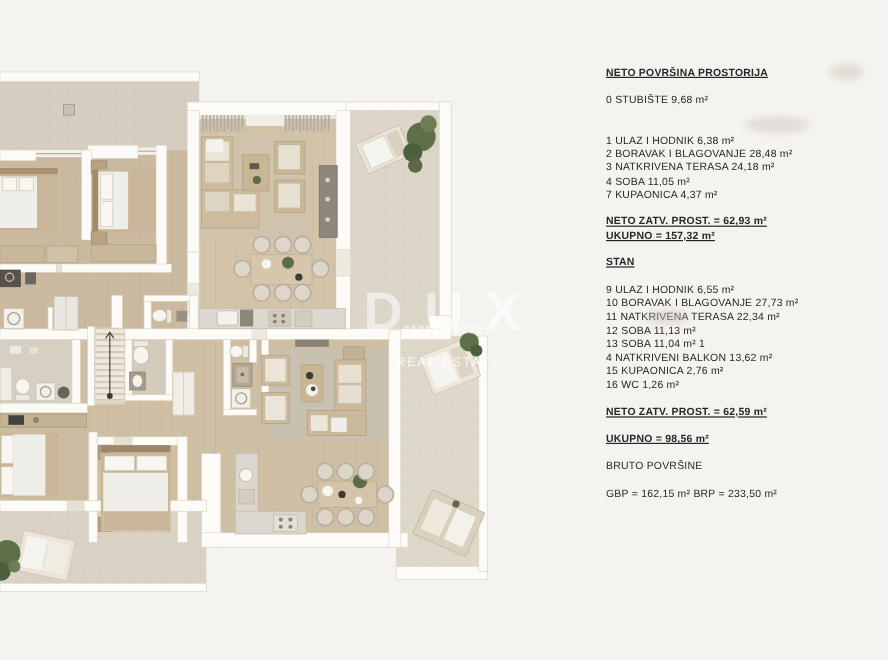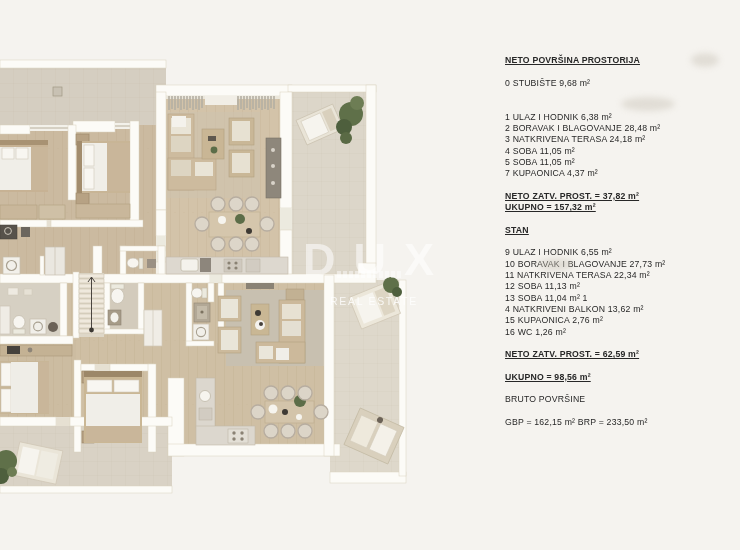--- a/index.html
+++ b/index.html
@@ -579,24 +579,23 @@
 <div id="legend">
   <div class="b">NETO POVRŠINA PROSTORIJA</div>
   <div class="sp"></div>
   <div>0 STUBIŠTE 9,68 m²</div>
   <div class="sp"></div>
   <div class="sp"></div>
   <div>1 ULAZ I HODNIK 6,38 m²</div>
   <div>2 BORAVAK I BLAGOVANJE 28,48 m²</div>
   <div>3 NATKRIVENA TERASA 24,18 m²</div>
   <div>4 SOBA 11,05 m²</div>
-  <div>5 SOBA 11,05 m²</div>
   <div>7 KUPAONICA 4,37 m²</div>
   <div class="sp"></div>
-  <div class="b">NETO ZATV. PROST. = 37,82 m²</div>
+  <div class="b">NETO ZATV. PROST. = 62,93 m²</div>
   <div class="b">UKUPNO = 157,32 m²</div>
   <div class="sp"></div>
   <div class="b">STAN</div>
   <div class="sp"></div>
   <div>9 ULAZ I HODNIK 6,55 m²</div>
   <div>10 BORAVAK I BLAGOVANJE 27,73 m²</div>
   <div>11 NATKRIVENA TERASA 22,34 m²</div>
   <div>12 SOBA 11,13 m²</div>
   <div>13 SOBA 11,04 m² 1</div>
   <div>4 NATKRIVENI BALKON 13,62 m²</div>

